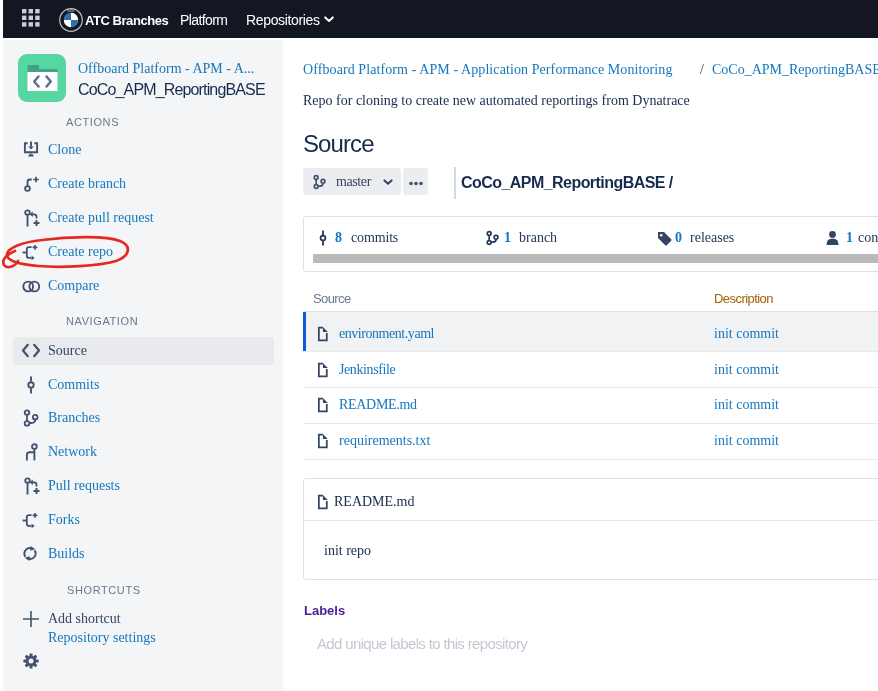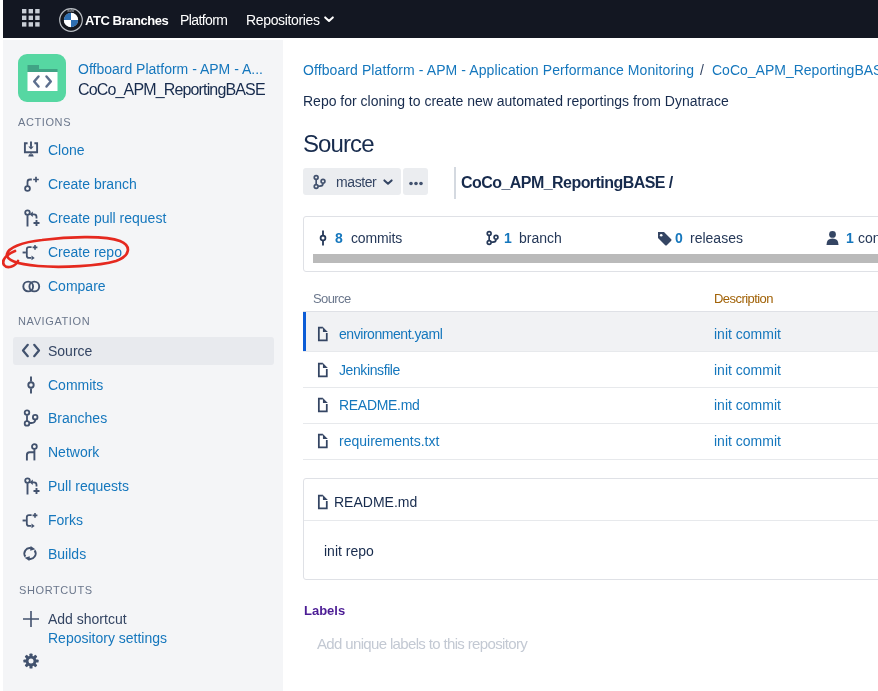--- a/index.html
+++ b/index.html
@@ -1,29 +1,29 @@
 <!DOCTYPE html>
 <html><head>
 <meta charset="utf-8">
 <style>
 * { margin:0; padding:0; box-sizing:border-box; }
 html,body { width:878px; height:691px; overflow:hidden; background:#fff; }
 body { font-family:"Liberation Sans", sans-serif; }
 #page { position:relative; width:878px; height:691px; overflow:hidden; }
 .abs { position:absolute; white-space:nowrap; }
 svg.abs { z-index:5; }
-.t14 { font-size:14px; line-height:16px; }
+.t14 { font-size:14px; line-height:16px;font-family:Liberation Serif, serif; }
 .blue { color:#1577bd; }
 .dark { color:#172b4d; }
 .mid  { color:#344563; }
 
 #topbar { position:absolute; left:3px; top:0; width:875px; height:38px; background:#131722; }
 
 #sidebar { position:absolute; left:3px; top:40px; width:280px; height:651px; background:#f4f5f7; }
-.navhead { font-size:11px; color:#6b778c; letter-spacing:0.6px; }
+.navhead { font-size:11px; color:#6b778c; letter-spacing:0.6px;margin-left:48px; }
 .navsel { position:absolute; left:13px; top:337px; width:261px; height:28px; background:#e8eaee; border-radius:3px; }
 
 .box { position:absolute; background:transparent; border:1px solid #dfe1e6; border-radius:3px; }
 .hl { position:absolute; background:#f1f2f4; }
 .sep { position:absolute; height:1px; background:#e7e9ec; }
 </style>
 </head>
 <body>
 <div id="page">
 

